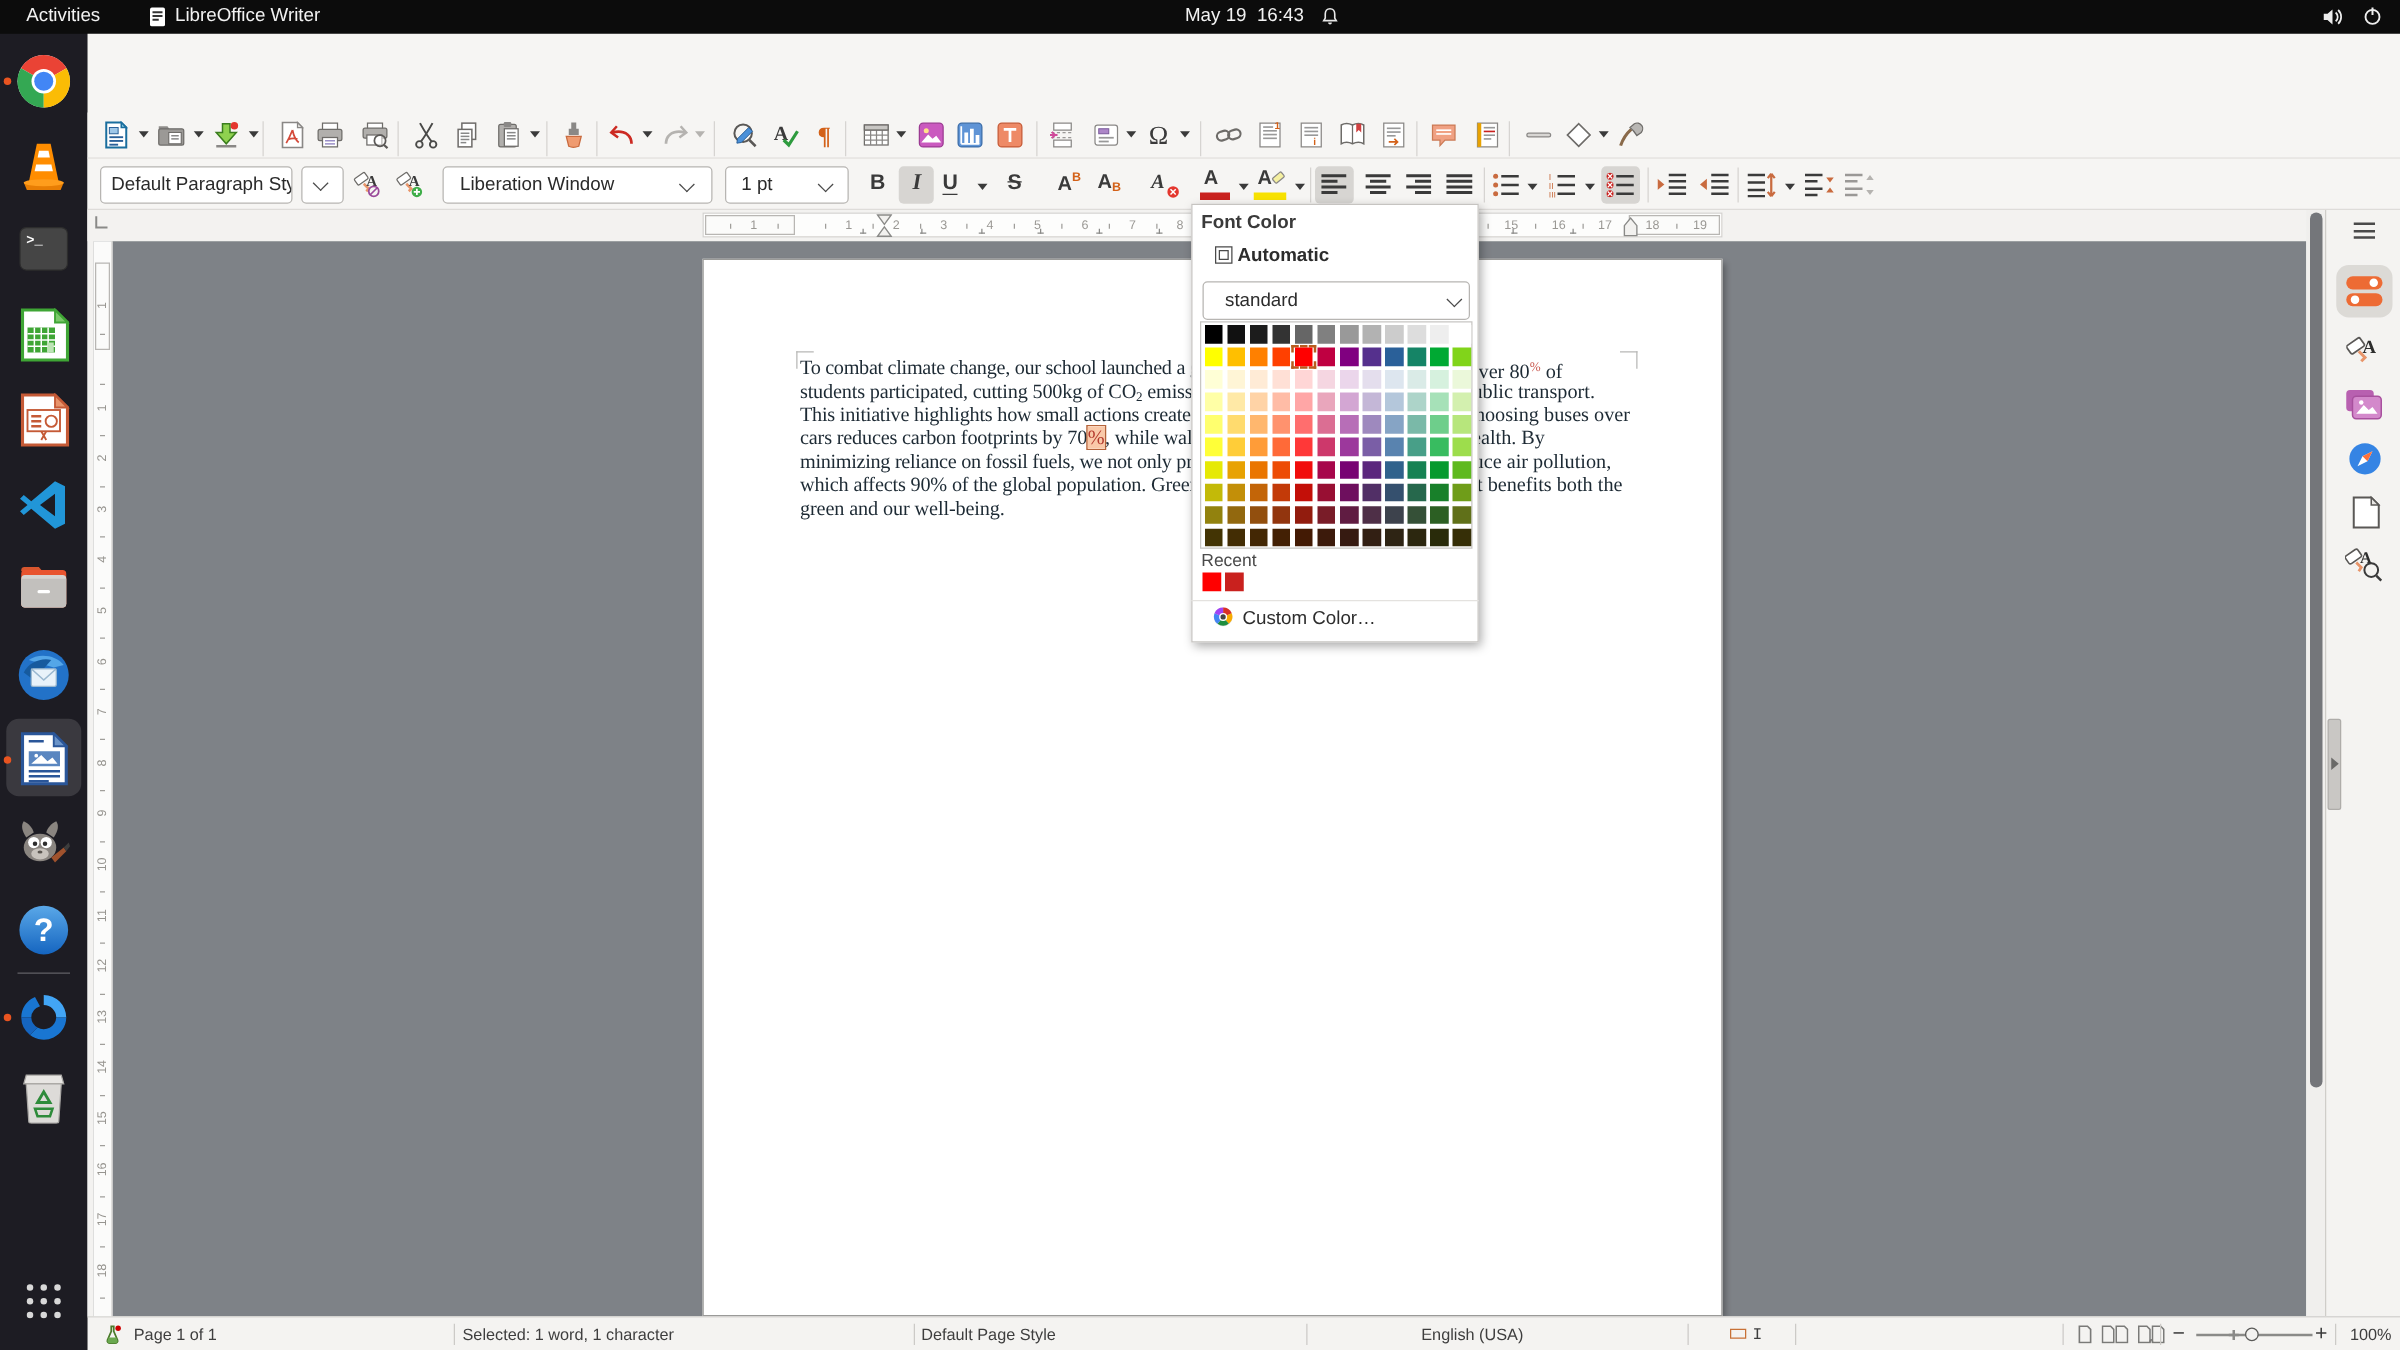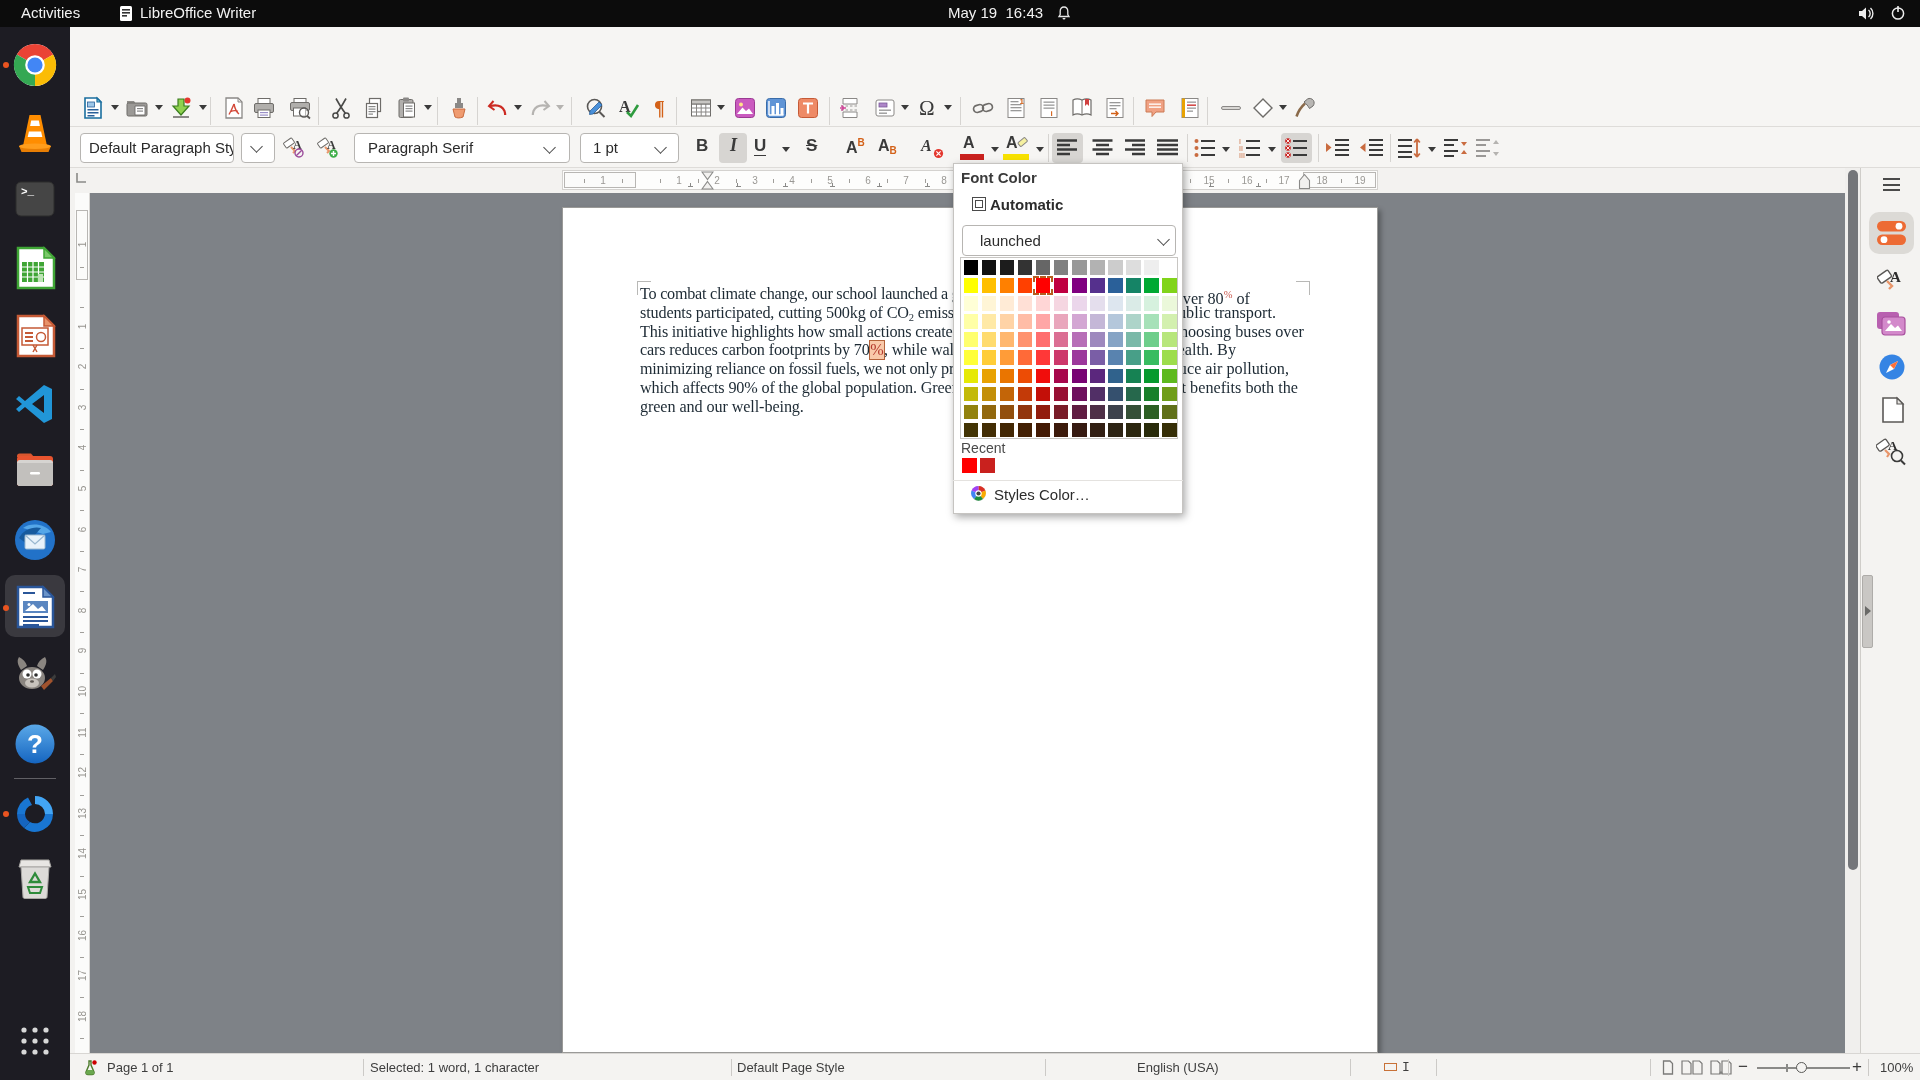--- a/index.html
+++ b/index.html
@@ -398,21 +398,21 @@
           <path d="M14.2 19.8 L19.8 14.2" stroke="#9a4a9a" stroke-width="1.4"></path>
         </svg>
 <svg class="ti" style="left:246px;top:9px;" viewBox="0 0 24 24" width="24" height="24">
           <rect x="2" y="4" width="10" height="6" rx="1" fill="#fff" stroke="#6e6c69" transform="rotate(-35 7 7)"></rect>
           <path d="M9 11 L13 15 L11 17" fill="none" stroke="#e8956a" stroke-width="2"></path>
           <text x="11" y="13" font-family="Liberation Serif" font-size="12" font-weight="bold" fill="#3a3a3a">A</text>
           <circle cx="17.5" cy="17.5" r="4.2" fill="#3fae49"></circle>
           <path d="M15 17.5 L20 17.5 M17.5 15 L17.5 20" stroke="#fff" stroke-width="1.4"></path>
         </svg>
 <div class="combo" style="left:284px;top:6px;width:216px;height:30px;">
-          <div style="position:absolute;left:13px;top:5px;">Paragraph Serif</div>
+          <div style="position:absolute;left:13px;top:5px;">Liberation Window</div>
           <div class="chev" style="left:190px;top:9px;"></div>
         </div>
 <div class="combo" style="left:510px;top:6px;width:99px;height:30px;">
           <div style="position:absolute;left:12px;top:5px;">1 pt</div>
           <div class="chev" style="left:75px;top:9px;"></div>
         </div>
 <div class="abs" style="left:626px;top:9px;font-size:17px;font-weight:bold;color:#3a3a3a;">B</div>
 <div class="pressed" style="left:649px;top:6px;width:28px;height:30px;"></div>
 <div class="abs" style="left:660px;top:8px;font-size:18px;font-style:italic;font-family:'Liberation Serif',serif;font-weight:bold;color:#3a3a3a;">I</div>
 <div class="abs" style="left:684px;top:9px;font-size:17px;font-weight:bold;color:#3a3a3a;border-bottom:1.6px solid #3a3a3a;line-height:19px;">U</div>
@@ -734,41 +734,41 @@
 
   </div>
 </div>
 
 <div class="abs" style="left:953px;top:163px;width:230px;height:351px;background:#fff;border:1px solid #c6c4c1;box-shadow:2px 3px 8px rgba(0,0,0,0.35);z-index:50;">
   <div class="abs" style="left:7px;top:5px;font-size:15px;font-weight:bold;color:#3a3a3a;">Font Color</div>
   <div class="abs" style="left:18px;top:33px;width:14px;height:14px;border:1.5px solid #4a4a4a;"></div>
   <div class="abs" style="left:21px;top:36px;width:8px;height:8px;border:1px solid #4a4a4a;"></div>
   <div class="abs" style="left:36px;top:32px;font-size:15px;color:#2c2c2c;font-weight:bold;">Automatic</div>
   <div class="abs" style="left:8px;top:61px;width:214px;height:31px;border:1px solid #b7b5b2;border-radius:4px;background:#fff;">
-    <div class="abs" style="left:17px;top:6px;font-size:15px;color:#2c2c2c;">launched</div>
+    <div class="abs" style="left:17px;top:6px;font-size:15px;color:#2c2c2c;">standard</div>
     <div class="chev" style="left:196px;top:9px;"></div>
   </div>
 </div>
 <div class="abs" style="left:953px;top:163px;width:230px;height:351px;z-index:51;">
   <div class="abs" style="left:7px;top:94px;width:218px;height:182px;border:1px solid #c8c6c3;background:#fff;"></div>
   <div class="abs" style="left:8px;top:277px;font-size:14px;color:#4a4a4a;">Recent</div>
   <div class="abs" style="left:9px;top:295px;width:15px;height:15px;background:#FF0000;"></div>
   <div class="abs" style="left:27px;top:295px;width:15px;height:15px;background:#C9211E;"></div>
   <div class="abs" style="left:0px;top:317px;width:230px;height:1px;background:#e4e2df;"></div>
   <svg class="abs" style="left:17px;top:322px;" width="17" height="17" viewBox="0 0 17 17">
         <circle cx="8.5" cy="8.5" r="7.5" fill="#ddd"></circle>
         <path d="M8.5 1 A7.5 7.5 0 0 1 15.4 5.6 L8.5 8.5 Z" fill="#d93025"></path>
         <path d="M15.4 5.6 A7.5 7.5 0 0 1 13 14 L8.5 8.5 Z" fill="#f9ab00"></path>
         <path d="M13 14 A7.5 7.5 0 0 1 4 14 L8.5 8.5 Z" fill="#1e8e3e"></path>
         <path d="M4 14 A7.5 7.5 0 0 1 1.6 5.6 L8.5 8.5 Z" fill="#4285f4"></path>
         <path d="M1.6 5.6 A7.5 7.5 0 0 1 8.5 1 L8.5 8.5 Z" fill="#a142f4"></path>
         <circle cx="8.5" cy="8.5" r="3.2" fill="#fff"></circle>
         <circle cx="8.5" cy="8.5" r="2.1" fill="#444"></circle>
       </svg>
-  <div class="abs" style="left:41px;top:323px;font-size:15px;color:#2c2c2c;">Styles Color…</div>
+  <div class="abs" style="left:41px;top:323px;font-size:15px;color:#2c2c2c;">Custom Color…</div>
 <div style="position:absolute;left:10.5px;top:97.0px;width:14.5px;height:14.5px;background:#000000;"></div>
       <div style="position:absolute;left:28.6px;top:97.0px;width:14.5px;height:14.5px;background:#111111;"></div>
       <div style="position:absolute;left:46.7px;top:97.0px;width:14.5px;height:14.5px;background:#1C1C1C;"></div>
       <div style="position:absolute;left:64.7px;top:97.0px;width:14.5px;height:14.5px;background:#333333;"></div>
       <div style="position:absolute;left:82.8px;top:97.0px;width:14.5px;height:14.5px;background:#666666;"></div>
       <div style="position:absolute;left:100.9px;top:97.0px;width:14.5px;height:14.5px;background:#808080;"></div>
       <div style="position:absolute;left:119.0px;top:97.0px;width:14.5px;height:14.5px;background:#999999;"></div>
       <div style="position:absolute;left:137.1px;top:97.0px;width:14.5px;height:14.5px;background:#B2B2B2;"></div>
       <div style="position:absolute;left:155.1px;top:97.0px;width:14.5px;height:14.5px;background:#CCCCCC;"></div>
       <div style="position:absolute;left:173.2px;top:97.0px;width:14.5px;height:14.5px;background:#DDDDDD;"></div>

